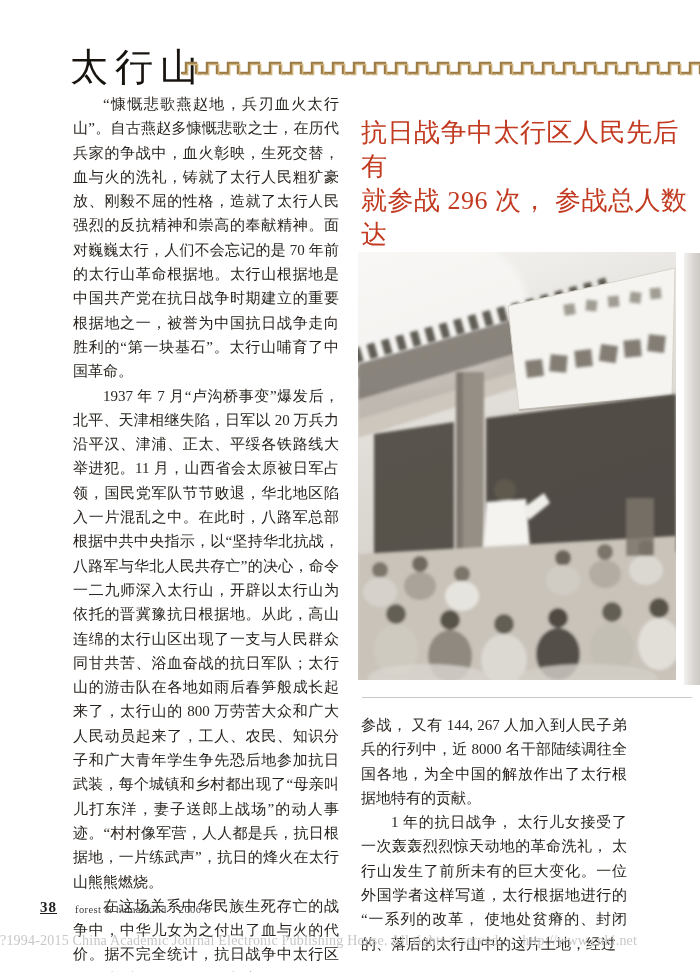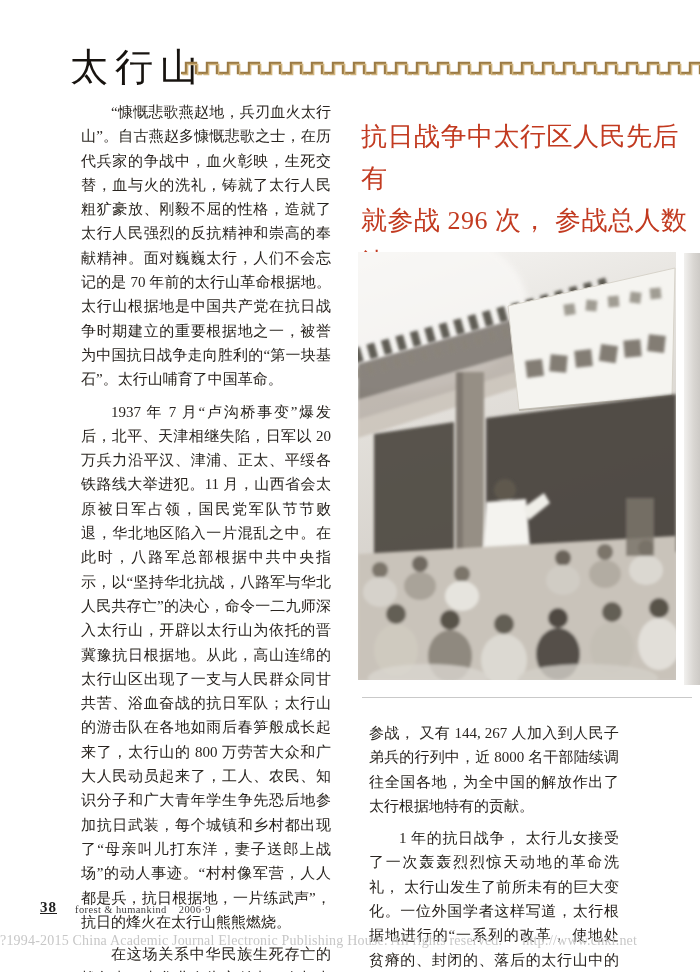--- a/index.html
+++ b/index.html
@@ -17,28 +17,28 @@
     line-height:42px;white-space:nowrap;
   }
   
   #meander{left:181px;top:58px;}
   
   .column{
     font-size:15px;line-height:24.3px;
     text-align:justify;text-justify:inter-ideograph;
     color:#29241f;
   }
-  .column p{margin:8px;text-indent:2em;}
+  .column p{margin:0;text-indent:2em;}
   .column p.noindent{text-indent:0;}
   #left-column{left:73px;top:92px;width:266px;height:800px;}
   #right-column{left:361px;top:713px;width:266px;height:210px;}
   
   #pull-quote{
     left:361px;top:116px;width:330px;
-    color:#c23a20;font-size:26px;line-height:42px;
+    color:#c23a20;font-size:26px;line-height:34px;
     letter-spacing:0.5px;font-weight:400;
   }
   
   #photo{left:358px;top:252px;width:318px;height:428px;}
   #photo-edge-strip{
     left:684px;top:253px;width:16px;height:432px;
     background:linear-gradient(to right,#f2f1ef,#d9d6d2 60%,#cdcac6);
   }
   #photo-rule{left:362px;top:697px;width:330px;height:1px;background:#c9c9c9;}
   

